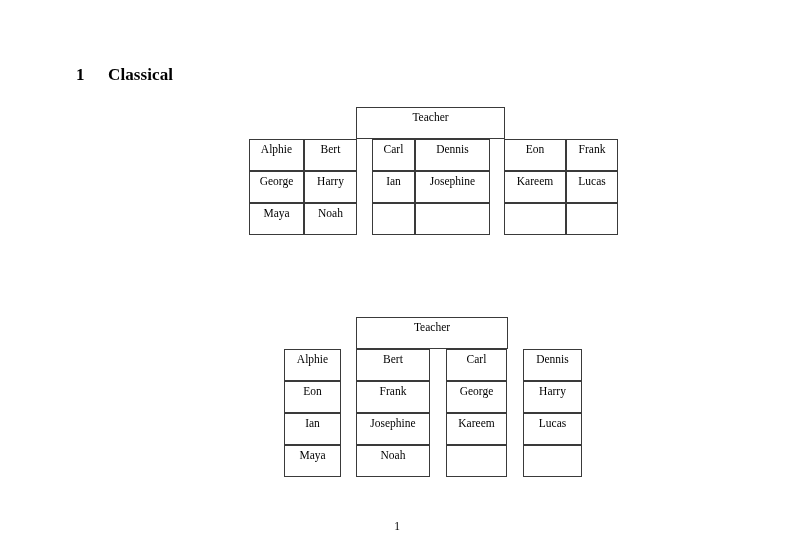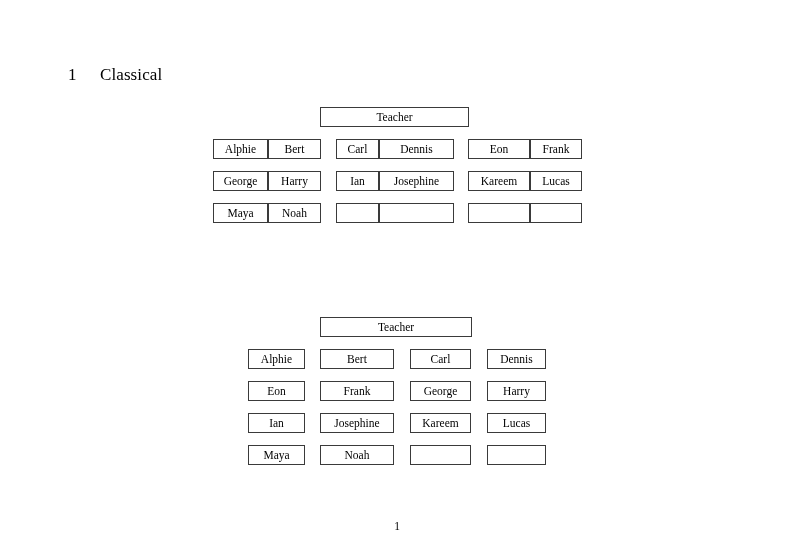--- a/index.html
+++ b/index.html
@@ -15,45 +15,47 @@
     position: relative;
     overflow: hidden;
   }
 
   .page { position: absolute; inset: 0; }
 
   
   .section-heading {
     position: absolute;
     font-size: 17px;
-    font-weight: normal;
+    font-weight: bold;
     letter-spacing: 0.1px;
     white-space: nowrap;
     line-height: 1;
+    margin-left: 8px;
   }
   .section-heading .sec-num {
     display: inline-block;
     width: 32px;
   }
 
   #heading-classical   { left: 68px;  top: 66px; }
   #heading-distributed { left: 68px;  top: 277px; }
 
   
   .cell {
     position: absolute;
     box-sizing: border-box;
     border: 1px solid #3a3a3a;
     background: #ffffff;
     font-size: 11.5px;
     line-height: 19px;
-    height: 20px;
+    height: 32px;
     text-align: center;
     white-space: nowrap;
     overflow: hidden;
+    margin-left: 36px;
   }
 
   
   .teacher-box { font-size: 11.5px; }
 
   
   #page-number {
     position: absolute;
     top: 520px;
     left: 0;

